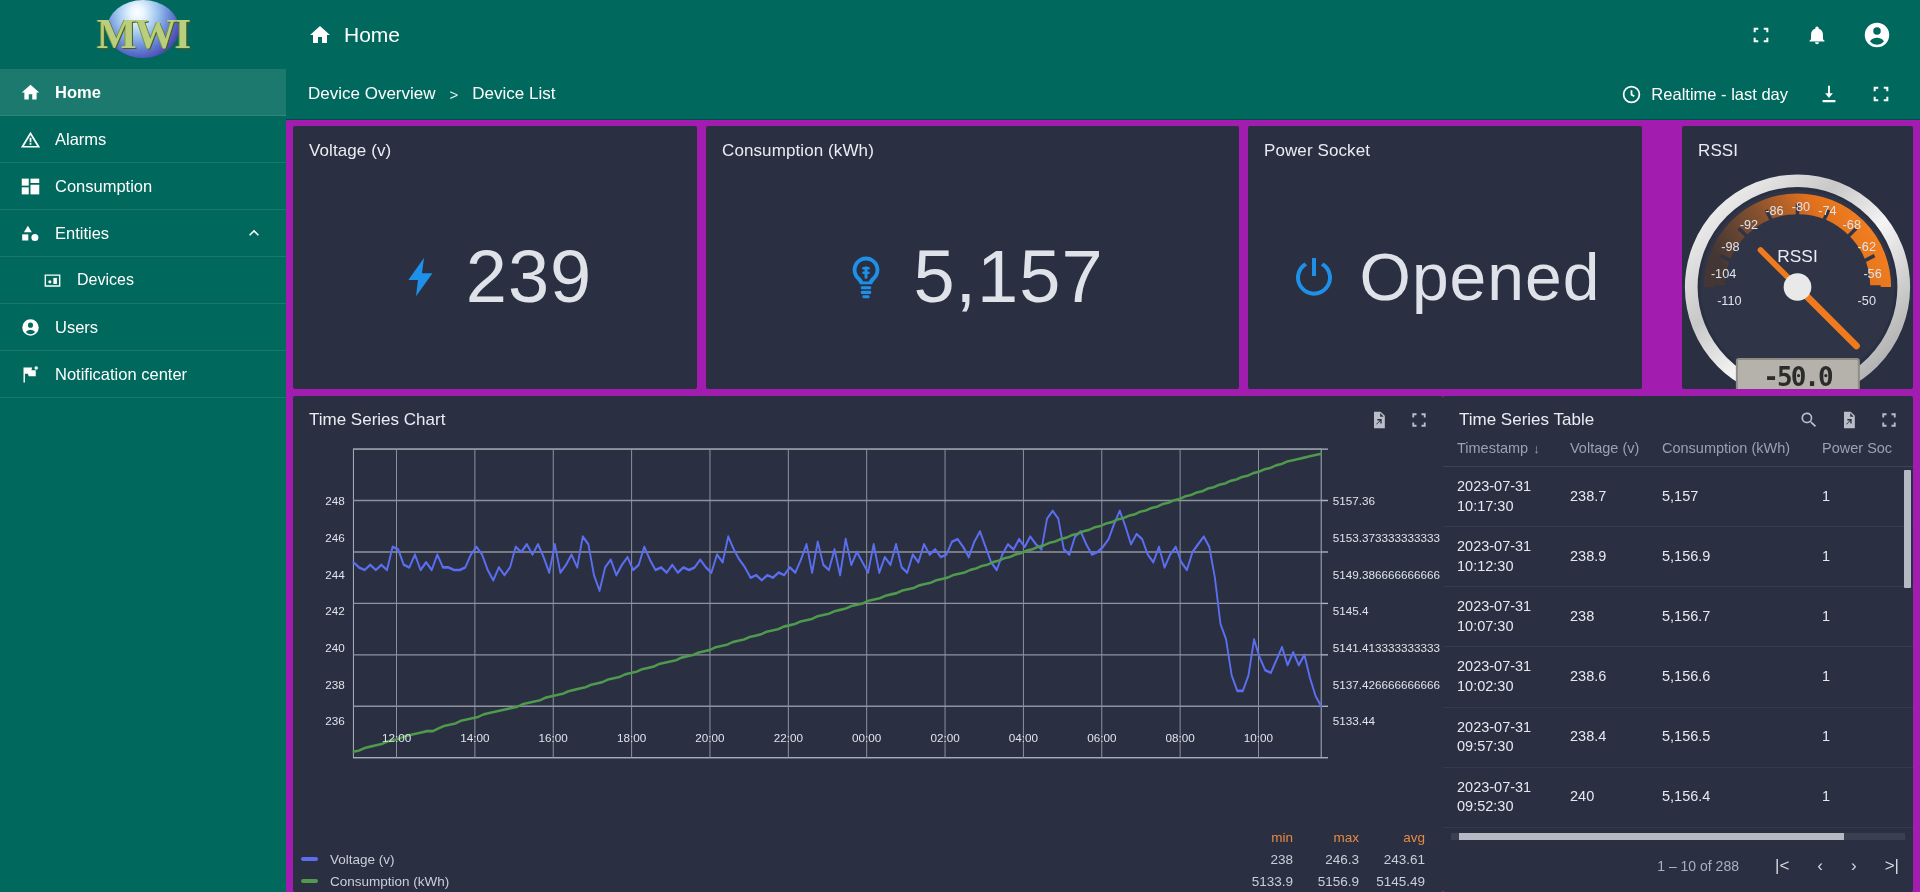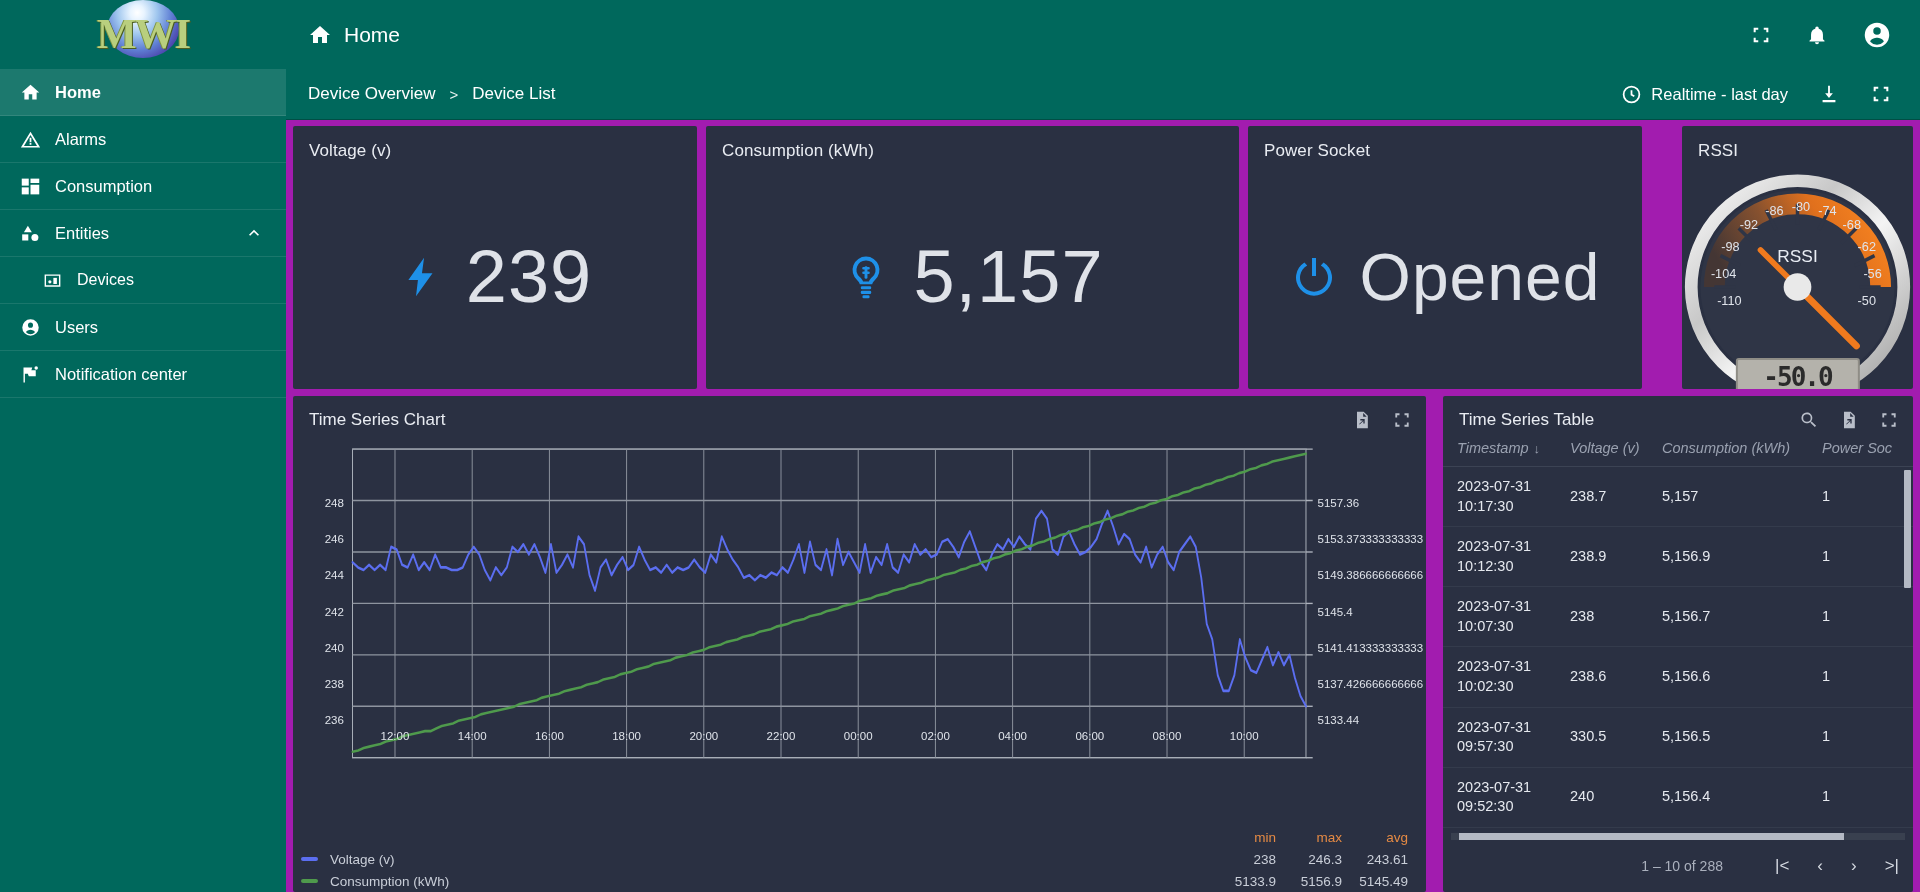--- a/index.html
+++ b/index.html
@@ -90,21 +90,21 @@
   .timewindow { display: flex; align-items: center; color: #fff; font-size: 16.5px; cursor: pointer; }
   .timewindow svg { width: 21px; height: 21px; fill: none; stroke: #fff; stroke-width: 2; margin-right: 9px; }
 
   .board {
     flex: 1; background: #a21caf;
     padding: 6px 7px 0 7px;
     display: flex; flex-direction: column;
     gap: 7px; min-height: 0;
   }
   .row-top { display: flex; gap: 9px; height: 263px; flex: 0 0 263px; }
-  .row-bot { display: flex; gap: 17px; flex: 1; min-height: 0; }
+  .row-bot { display: flex; gap: 0; flex: 1; min-height: 0; }
 
   .card {
     background: #2a3042;
     border-radius: 2px;
     position: relative;
     overflow: hidden;
   }
   .card-title {
     font-size: 17px; color: #e9ecf2;
     padding: 15px 0 0 16px;
@@ -159,21 +159,20 @@
   .legend-name { flex: 1; }
   .lg-col { width: 66px; text-align: right; }
   .lg-col.stat { color: #e58a44; }
   .tbl-wrap { flex: 1; min-height: 0; position: relative; overflow: hidden; }
   .tbl { width: 100%; border-collapse: collapse; table-layout: fixed; }
   .tbl th {
     font-size: 14.5px; color: #9aa1b0; font-weight: 400;
     text-align: left; padding: 10px 4px 10px 0;
     border-bottom: 1px solid #3c4354;
     white-space: nowrap;
-    font-style: italic;
   }
   .tbl td {
     font-size: 14.5px; color: #e6e9ef;
     padding: 10px 4px 10px 0;
     border-bottom: 1px solid #343b4c;
     white-space: pre-line;
     line-height: 1.35;
   }
   .tbl th:first-child, .tbl td:first-child { padding-left: 14px; }
   .col-ts { width: 127px; }
@@ -193,21 +192,21 @@
   .hscroll-thumb {
     position: absolute; left: 8px; bottom: 0; width: 385px; height: 7px;
     background: #b4b9c4;
   }
   .paginator {
     height: 52px; display: flex; align-items: center; justify-content: flex-end;
     padding-right: 14px; gap: 28px;
     font-size: 14px; color: #aab0bd;
     flex: 0 0 52px;
   }
-  .pg-range { margin-right: 24px; }
+  .pg-range { margin-right: 8px; }
   .pg-btn { cursor: pointer; font-size: 17px; color: #d6dae2; user-select:none; }
 </style>
 </head>
 <body>
 
 <div id="app">
 
   <aside class="sidebar">
     <div class="logo-box">
       <div class="logo-wrap">
@@ -620,21 +619,21 @@
                   <tr>
                     <td class="col-ts">2023-07-31
 10:02:30</td>
                     <td class="col-v">238.6</td>
                     <td class="col-c">5,156.6</td>
                     <td class="col-p">1</td>
                   </tr>
                   <tr>
                     <td class="col-ts">2023-07-31
 09:57:30</td>
-                    <td class="col-v">330.5</td>
+                    <td class="col-v">238.4</td>
                     <td class="col-c">5,156.5</td>
                     <td class="col-p">1</td>
                   </tr>
                   <tr>
                     <td class="col-ts">2023-07-31
 09:52:30</td>
                     <td class="col-v">240</td>
                     <td class="col-c">5,156.4</td>
                     <td class="col-p">1</td>
                   </tr>

